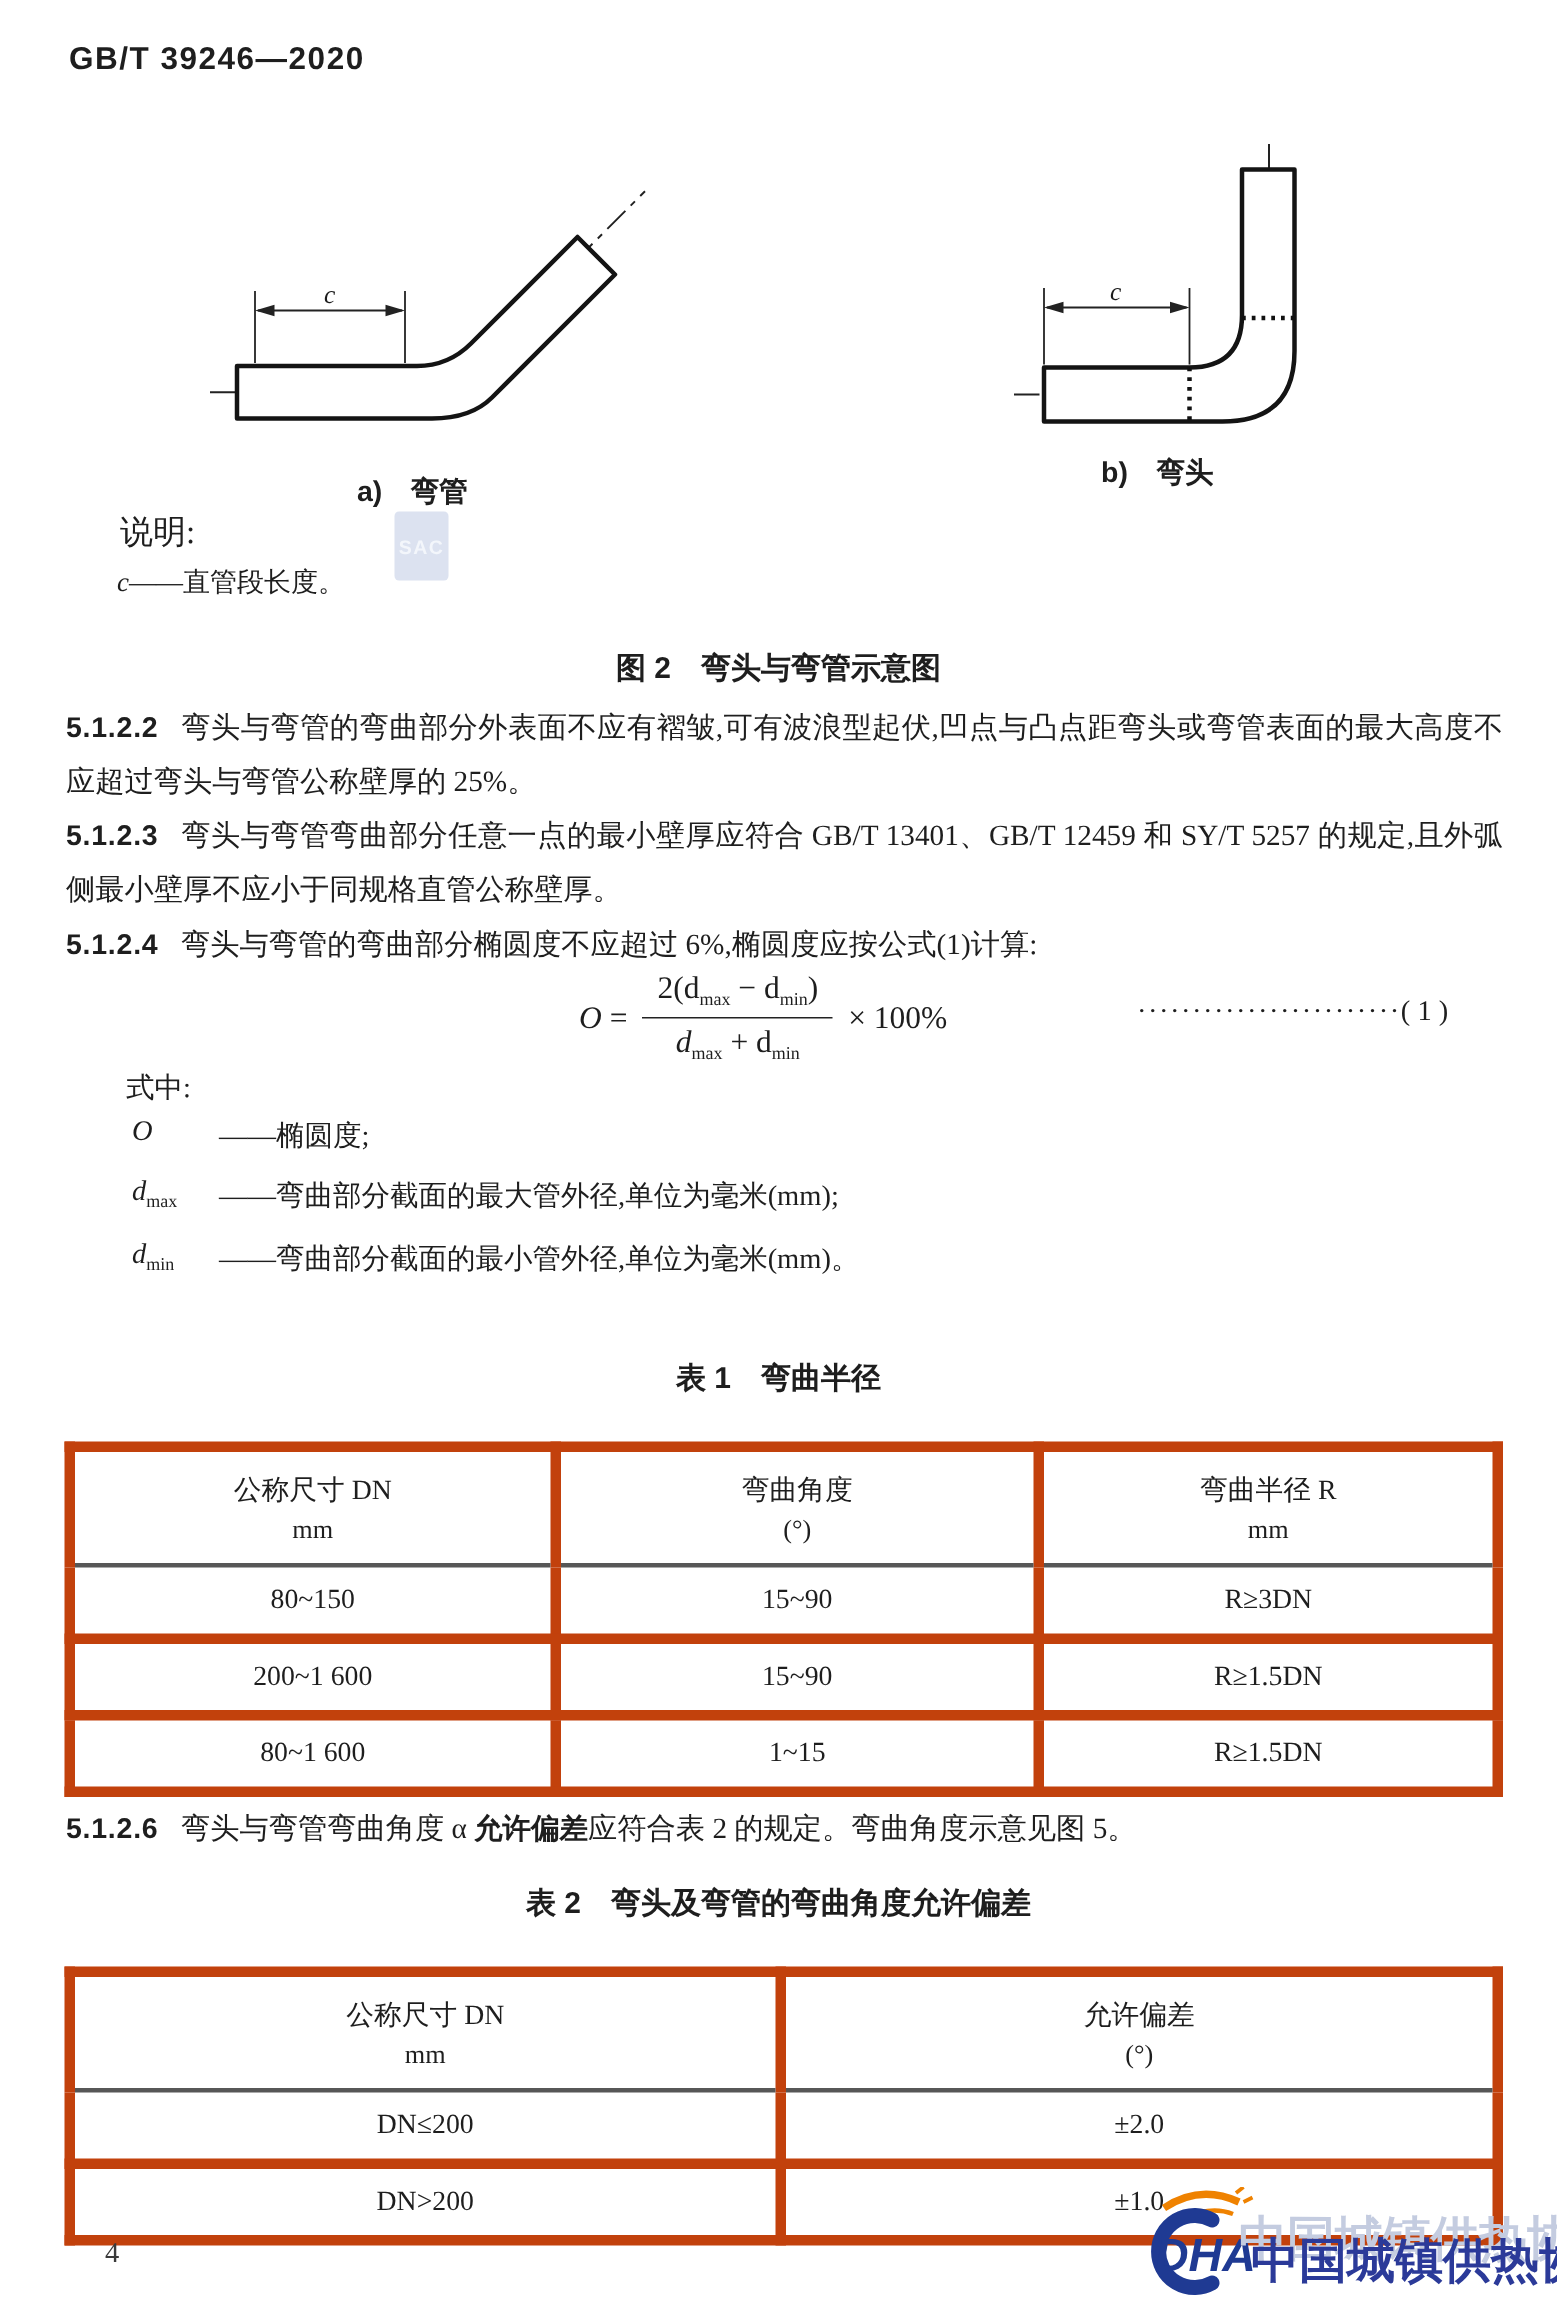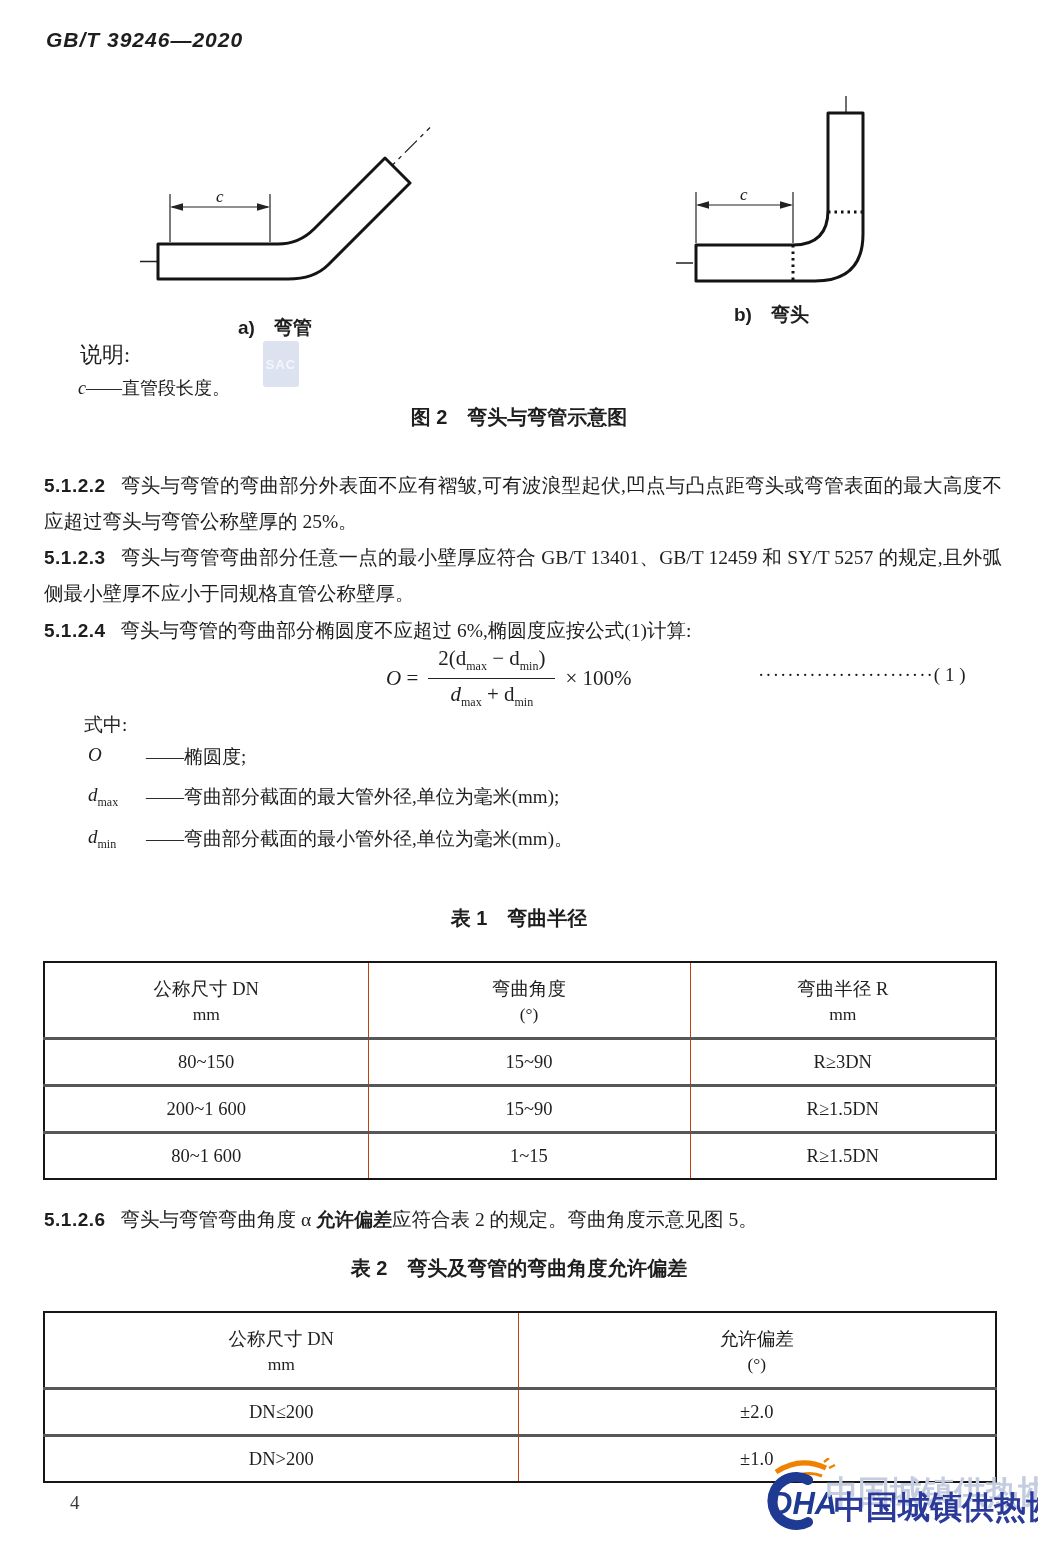--- a/index.html
+++ b/index.html
@@ -1,20 +1,20 @@
 <!DOCTYPE html>
 <html><head>
 <meta charset="utf-8">
 <style>
   html,body{margin:0;padding:0;background:#ffffff;}
   .page{position:relative;width:1038px;height:1542px;background:#fff;overflow:hidden;
         font-family:"Liberation Serif","DejaVu Serif",serif;color:#1e1e1e;}
   .abs{position:absolute;}
   .doc-code{left:46px;top:28px;font-size:21px;font-weight:bold;letter-spacing:1px;
-            font-family:"Liberation Sans","DejaVu Sans",sans-serif;font-style:italic;}
+            font-family:"Liberation Sans","DejaVu Sans",sans-serif;}
   
   .subcap{font-size:19px;font-weight:bold;font-family:"Liberation Sans","DejaVu Sans",sans-serif;}
   .figcap{left:0;width:1038px;text-align:center;font-size:20px;font-weight:bold;
           font-family:"Liberation Sans","DejaVu Sans",sans-serif;}
   
   .legend-title{left:80px;top:340px;font-size:22px;}
   .legend-line{left:78px;top:376px;font-size:18px;}
   .legend-line i{font-size:18px;}
   
   .wm{left:263px;top:341px;width:36px;height:46px;background:#d6deee;opacity:.85;border-radius:3px;
@@ -36,21 +36,21 @@
   .eq-line .dots{letter-spacing:1px;}
   .shizhong{left:84px;top:712px;font-size:19px;}
   .legend-row{left:88px;display:flex;font-size:19px;}
   .legend-row .sym{min-width:58px;display:inline-block;}
   
   .tabcap{left:0;width:1038px;text-align:center;font-size:20px;font-weight:bold;
           font-family:"Liberation Sans","DejaVu Sans",sans-serif;}
   
   table.std{border-collapse:collapse;table-layout:fixed;width:952px;background:#fff;
             border:2px solid #161616;font-size:18.5px;}
-  table.std th,table.std td{border:1px solid #c2410c;text-align:center;vertical-align:middle;
+  table.std th,table.std td{border:7px solid #c2410c;text-align:center;vertical-align:middle;
             font-weight:normal;padding:0;}
   table.std thead th{height:74px;border-bottom:3px solid #575757;}
   table.std td{height:44px;border-top:3px solid #575757;}
   table.std .h-main{font-size:18.5px;line-height:24px;margin-top:4px;}
   table.std .h-unit{font-size:17.5px;line-height:26px;}
   
   .pageno{left:70px;top:1492px;font-size:19px;color:#3a3a3a;}
   
   .logo{left:750px;top:1458px;width:280px;height:80px;}
   .logo .name-wrap{position:absolute;left:84px;top:28px;white-space:nowrap;
@@ -106,21 +106,21 @@
     </g>
     <text class="dim" x="112" y="112">c</text>
   </svg>
   <div class="abs subcap" style="left:734px;top:302px">b)　弯头</div>
 
   <div class="abs wm">SAC</div>
 
   <div class="abs legend-title">说明:</div>
   <div class="abs legend-line"><i>c</i><span>——直管段长度。</span></div>
 
-  <div class="abs figcap" style="top:404px">图 2　弯头与弯管示意图</div>
+  <div class="abs figcap" style="top:432px">图 2　弯头与弯管示意图</div>
 
   <div class="abs clause" style="top:468px"><span class="no">5.1.2.2</span><span>弯头与弯管的弯曲部分外表面不应有褶皱,可有波浪型起伏,凹点与凸点距弯头或弯管表面的最大高度不应超过弯头与弯管公称壁厚的 25%。</span></div>
 
   <div class="abs clause" style="top:540px"><span class="no">5.1.2.3</span><span>弯头与弯管弯曲部分任意一点的最小壁厚应符合 GB/T 13401、GB/T 12459 和 SY/T 5257 的规定,且外弧侧最小壁厚不应小于同规格直管公称壁厚。</span></div>
 
   <div class="abs clause" style="top:613px"><span class="no">5.1.2.4</span><span>弯头与弯管的弯曲部分椭圆度不应超过 6%,椭圆度应按公式(1)计算:</span></div>
 
   <div class="abs formula-main">
     <i>O</i>&nbsp;<span>=</span>
     <span class="frac">

